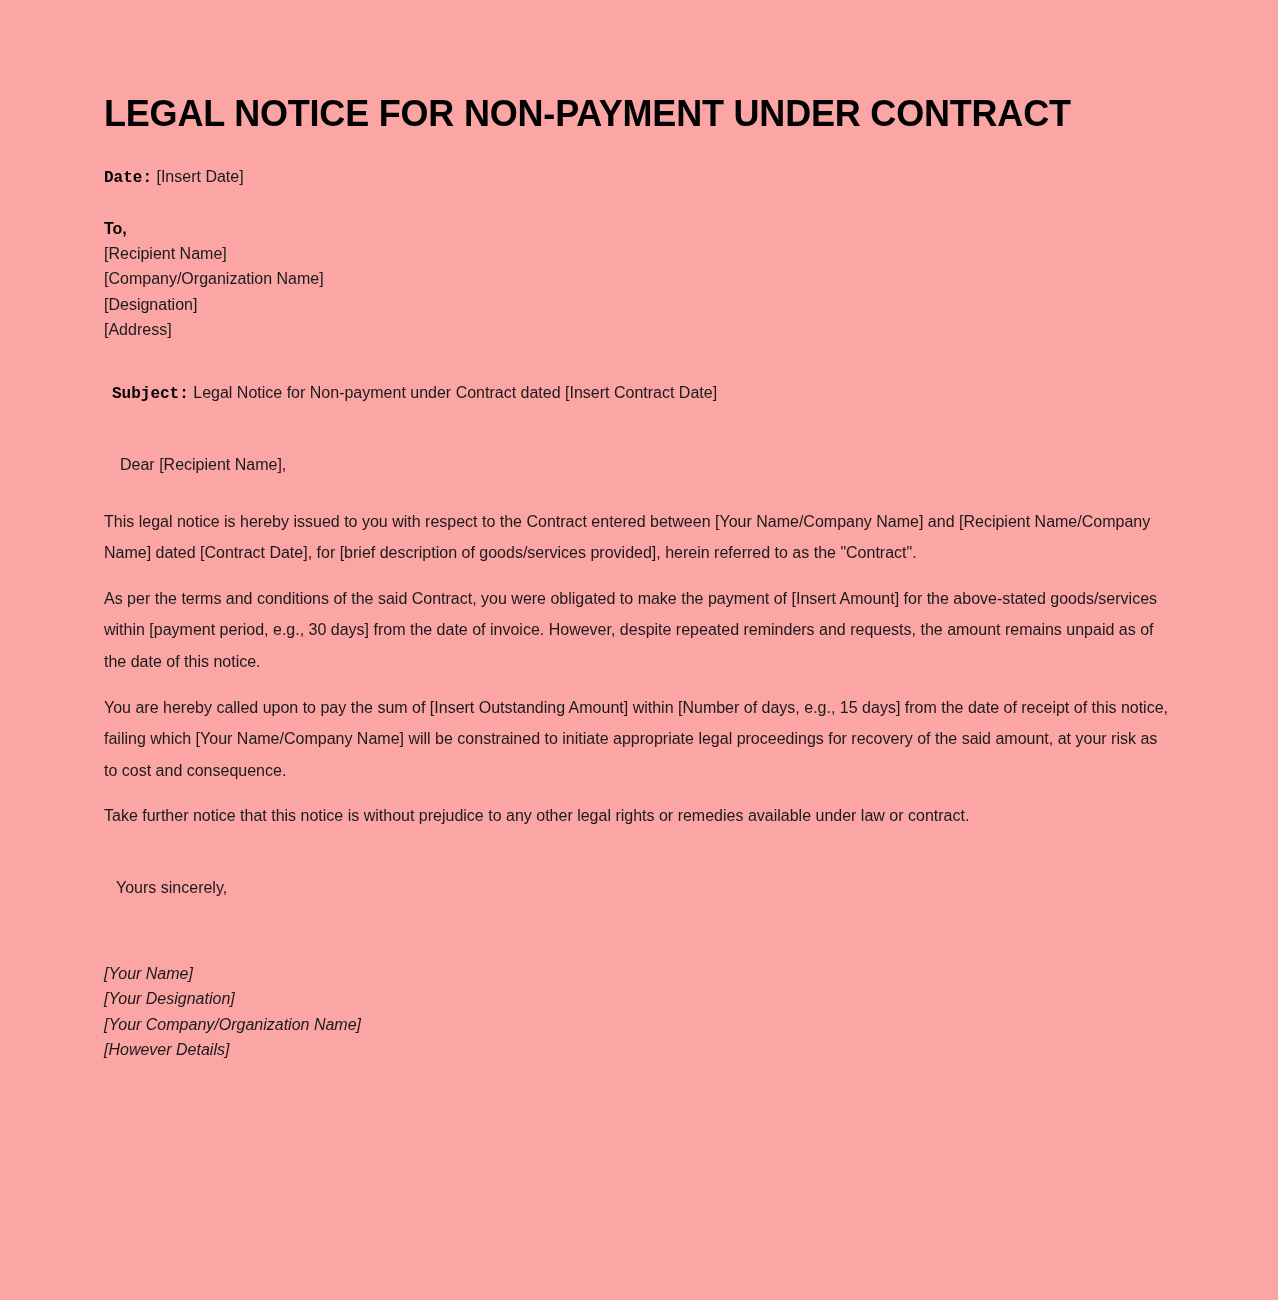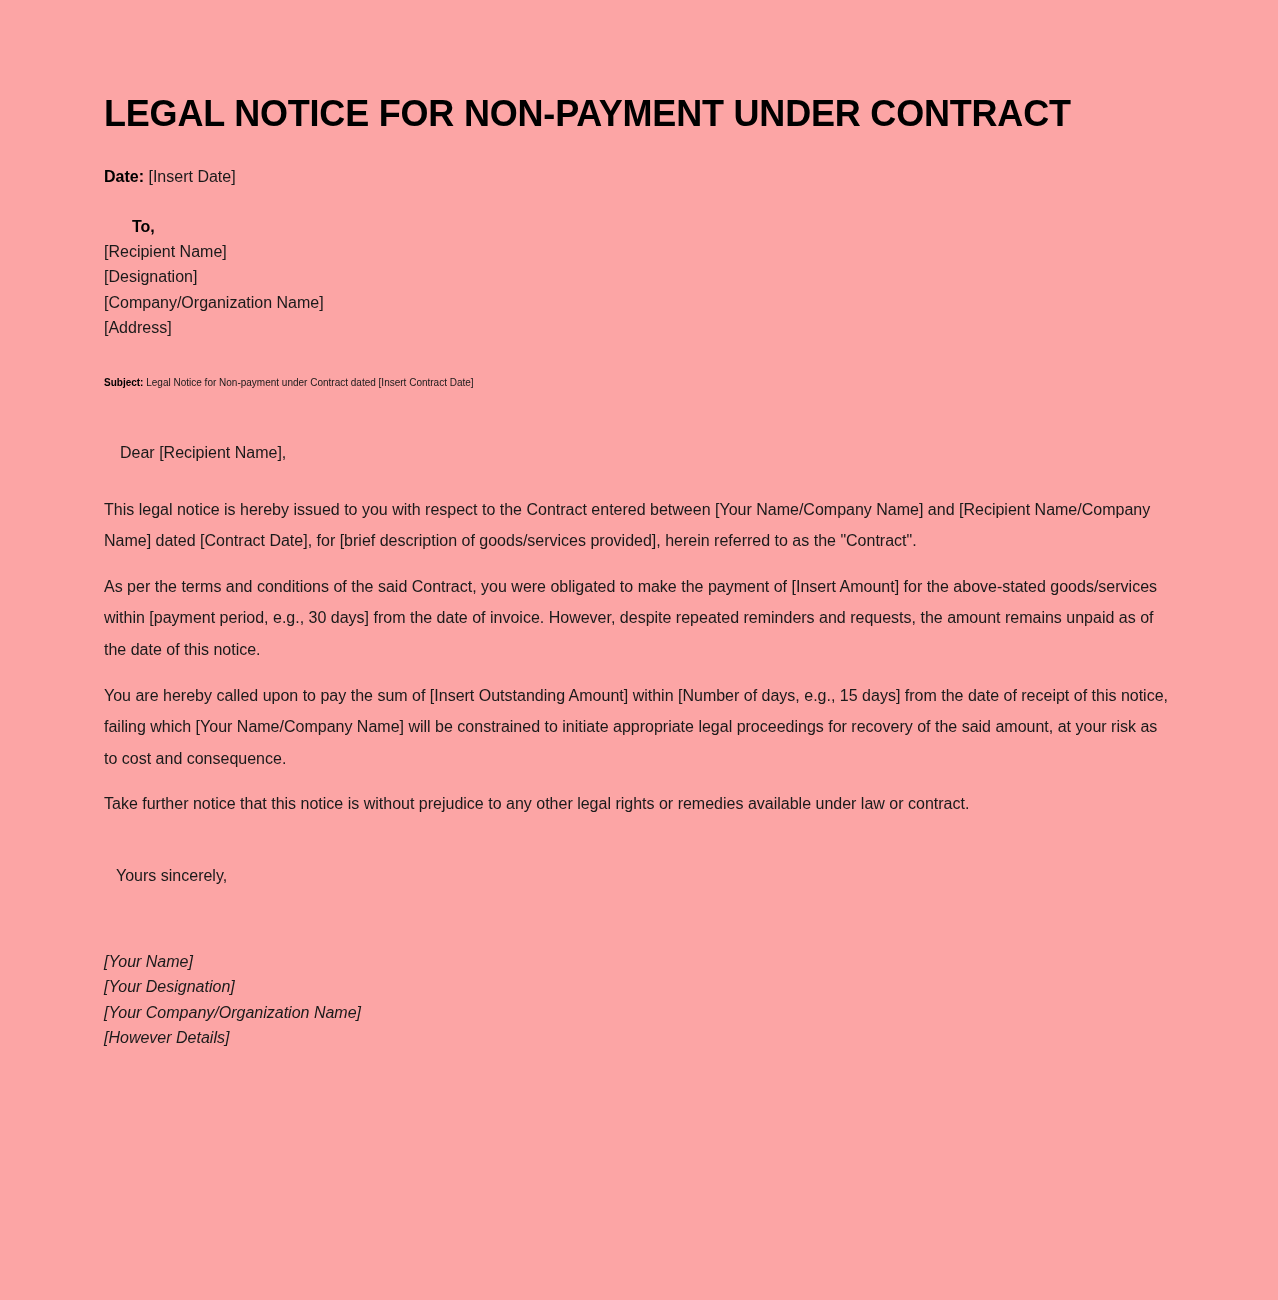--- a/index.html
+++ b/index.html
@@ -40,41 +40,41 @@
     font-size: 16px;
     line-height: 23px;
     margin: 0;
     padding-top: 31px;
     color: #1a1a1a;
   }
   .date-line .lbl,
   .subject-line .lbl {
     font-weight: bold;
     color: #000000;
+    font-family: Liberation Mono, monospace;
   }
   .addr-block {
     margin: 0;
     padding-top: 26px;
   }
   .addr-block .addr-head {
     font-size: 16px;
     font-weight: bold;
     line-height: 25px;
     color: #000000;
-    margin-left: 28px;
   }
   .addr-block .addr-row {
     font-size: 16px;
     line-height: 25.5px;
     color: #1a1a1a;
   }
   .subject-line {
-    font-size: 10px;
+    font-size: 16px;
     line-height: 23px;
-    margin: 0;
+    margin: 8px;
     padding-top: 30px;
     color: #1a1a1a;
   }
   .salutation {
     font-size: 16px;
     line-height: 23px;
     margin: 16px;
     padding-top: 31px;
     color: #1a1a1a;
   }
@@ -113,22 +113,22 @@
     <h1 class="doc-title">LEGAL NOTICE FOR NON-PAYMENT UNDER CONTRACT</h1>
 
     <p class="date-line">
       <span class="lbl">Date:</span>
       <span>[Insert Date]</span>
     </p>
 
     <div class="addr-block">
       <div class="addr-head">To,</div>
       <div class="addr-row">[Recipient Name]</div>
+      <div class="addr-row">[Company/Organization Name]</div>
       <div class="addr-row">[Designation]</div>
-      <div class="addr-row">[Company/Organization Name]</div>
       <div class="addr-row">[Address]</div>
     </div>
 
     <p class="subject-line">
       <span class="lbl">Subject:</span>
       <span>Legal Notice for Non-payment under Contract dated [Insert Contract Date]</span>
     </p>
 
     <p class="salutation">Dear [Recipient Name],</p>
 

